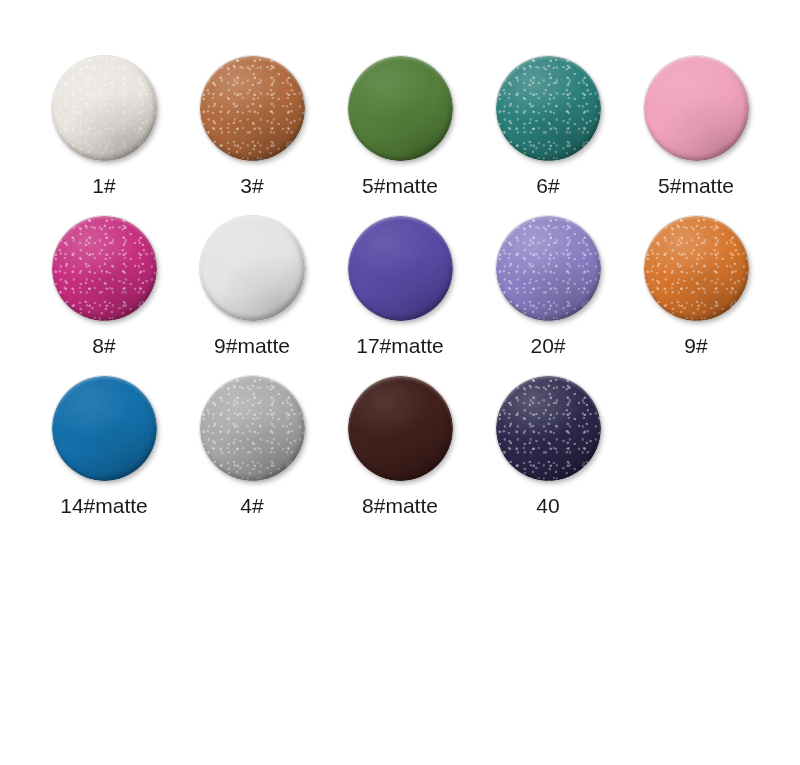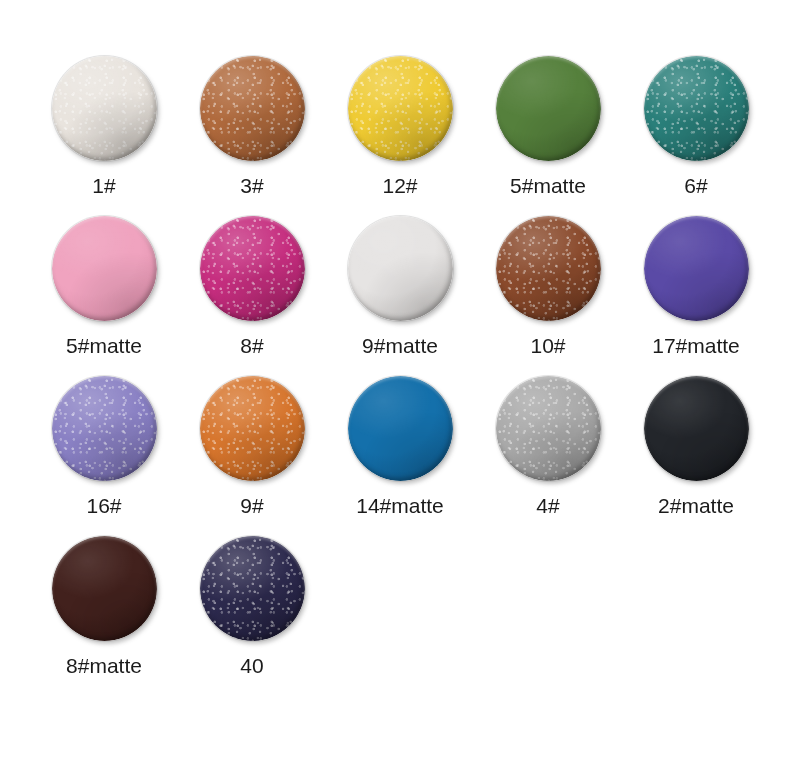--- a/index.html
+++ b/index.html
@@ -134,31 +134,20 @@
             <div class="fill" style="background: radial-gradient(circle at 38% 30%, rgb(176, 106, 61) 0%, rgb(176, 106, 61) 48%, rgb(138, 77, 39) 100%);"></div>
             <div class="sparkle"></div>
             <div class="sheen"></div>
             <div class="rim"></div>
           </div>
         </div>
         <div class="swatch-label">3#</div>
       </div>
       <div class="swatch-cell">
         <div class="pan-wrap">
-          <div class="pan shimmer">
-            <div class="fill" style="background: radial-gradient(circle at 38% 30%, rgb(239, 203, 52) 0%, rgb(239, 203, 52) 48%, rgb(210, 173, 28) 100%);"></div>
-            <div class="sparkle"></div>
-            <div class="sheen"></div>
-            <div class="rim"></div>
-          </div>
-        </div>
-        <div class="swatch-label">12#</div>
-      </div>
-      <div class="swatch-cell">
-        <div class="pan-wrap">
           <div class="pan matte">
             <div class="fill" style="background: radial-gradient(circle at 38% 30%, rgb(85, 128, 60) 0%, rgb(85, 128, 60) 48%, rgb(65, 101, 44) 100%);"></div>
             <div class="sheen"></div>
             <div class="rim"></div>
           </div>
         </div>
         <div class="swatch-label">5#matte</div>
       </div>
       <div class="swatch-cell">
         <div class="pan-wrap">
@@ -197,49 +186,38 @@
           <div class="pan matte">
             <div class="fill" style="background: radial-gradient(circle at 38% 30%, rgb(230, 228, 227) 0%, rgb(230, 228, 227) 48%, rgb(194, 191, 189) 100%);"></div>
             <div class="sheen"></div>
             <div class="rim"></div>
           </div>
         </div>
         <div class="swatch-label">9#matte</div>
       </div>
       <div class="swatch-cell">
         <div class="pan-wrap">
-          <div class="pan shimmer">
-            <div class="fill" style="background: radial-gradient(circle at 38% 30%, rgb(138, 74, 44) 0%, rgb(138, 74, 44) 48%, rgb(103, 51, 27) 100%);"></div>
-            <div class="sparkle"></div>
-            <div class="sheen"></div>
-            <div class="rim"></div>
-          </div>
-        </div>
-        <div class="swatch-label">10#</div>
-      </div>
-      <div class="swatch-cell">
-        <div class="pan-wrap">
           <div class="pan matte">
             <div class="fill" style="background: radial-gradient(circle at 38% 30%, rgb(90, 74, 166) 0%, rgb(90, 74, 166) 48%, rgb(68, 54, 131) 100%);"></div>
             <div class="sheen"></div>
             <div class="rim"></div>
           </div>
         </div>
         <div class="swatch-label">17#matte</div>
       </div>
       <div class="swatch-cell">
         <div class="pan-wrap">
           <div class="pan shimmer">
             <div class="fill" style="background: radial-gradient(circle at 38% 30%, rgb(138, 129, 196) 0%, rgb(138, 129, 196) 48%, rgb(109, 100, 168) 100%);"></div>
             <div class="sparkle"></div>
             <div class="sheen"></div>
             <div class="rim"></div>
           </div>
         </div>
-        <div class="swatch-label">16#</div>
+        <div class="swatch-label">20#</div>
       </div>
       <div class="swatch-cell">
         <div class="pan-wrap">
           <div class="pan shimmer">
             <div class="fill" style="background: radial-gradient(circle at 38% 30%, rgb(215, 118, 46) 0%, rgb(215, 118, 46) 48%, rgb(179, 90, 24) 100%);"></div>
             <div class="sparkle"></div>
             <div class="sheen"></div>
             <div class="rim"></div>
           </div>
         </div>
@@ -258,30 +236,20 @@
       <div class="swatch-cell">
         <div class="pan-wrap">
           <div class="pan shimmer">
             <div class="fill" style="background: radial-gradient(circle at 38% 30%, rgb(169, 169, 169) 0%, rgb(169, 169, 169) 48%, rgb(132, 132, 132) 100%);"></div>
             <div class="sparkle"></div>
             <div class="sheen"></div>
             <div class="rim"></div>
           </div>
         </div>
         <div class="swatch-label">4#</div>
-      </div>
-      <div class="swatch-cell">
-        <div class="pan-wrap">
-          <div class="pan matte">
-            <div class="fill" style="background: radial-gradient(circle at 38% 30%, rgb(35, 38, 43) 0%, rgb(35, 38, 43) 48%, rgb(20, 22, 26) 100%);"></div>
-            <div class="sheen"></div>
-            <div class="rim"></div>
-          </div>
-        </div>
-        <div class="swatch-label">2#matte</div>
       </div>
       <div class="swatch-cell">
         <div class="pan-wrap">
           <div class="pan matte">
             <div class="fill" style="background: radial-gradient(circle at 38% 30%, rgb(66, 33, 29) 0%, rgb(66, 33, 29) 48%, rgb(44, 19, 16) 100%);"></div>
             <div class="sheen"></div>
             <div class="rim"></div>
           </div>
         </div>
         <div class="swatch-label">8#matte</div>

